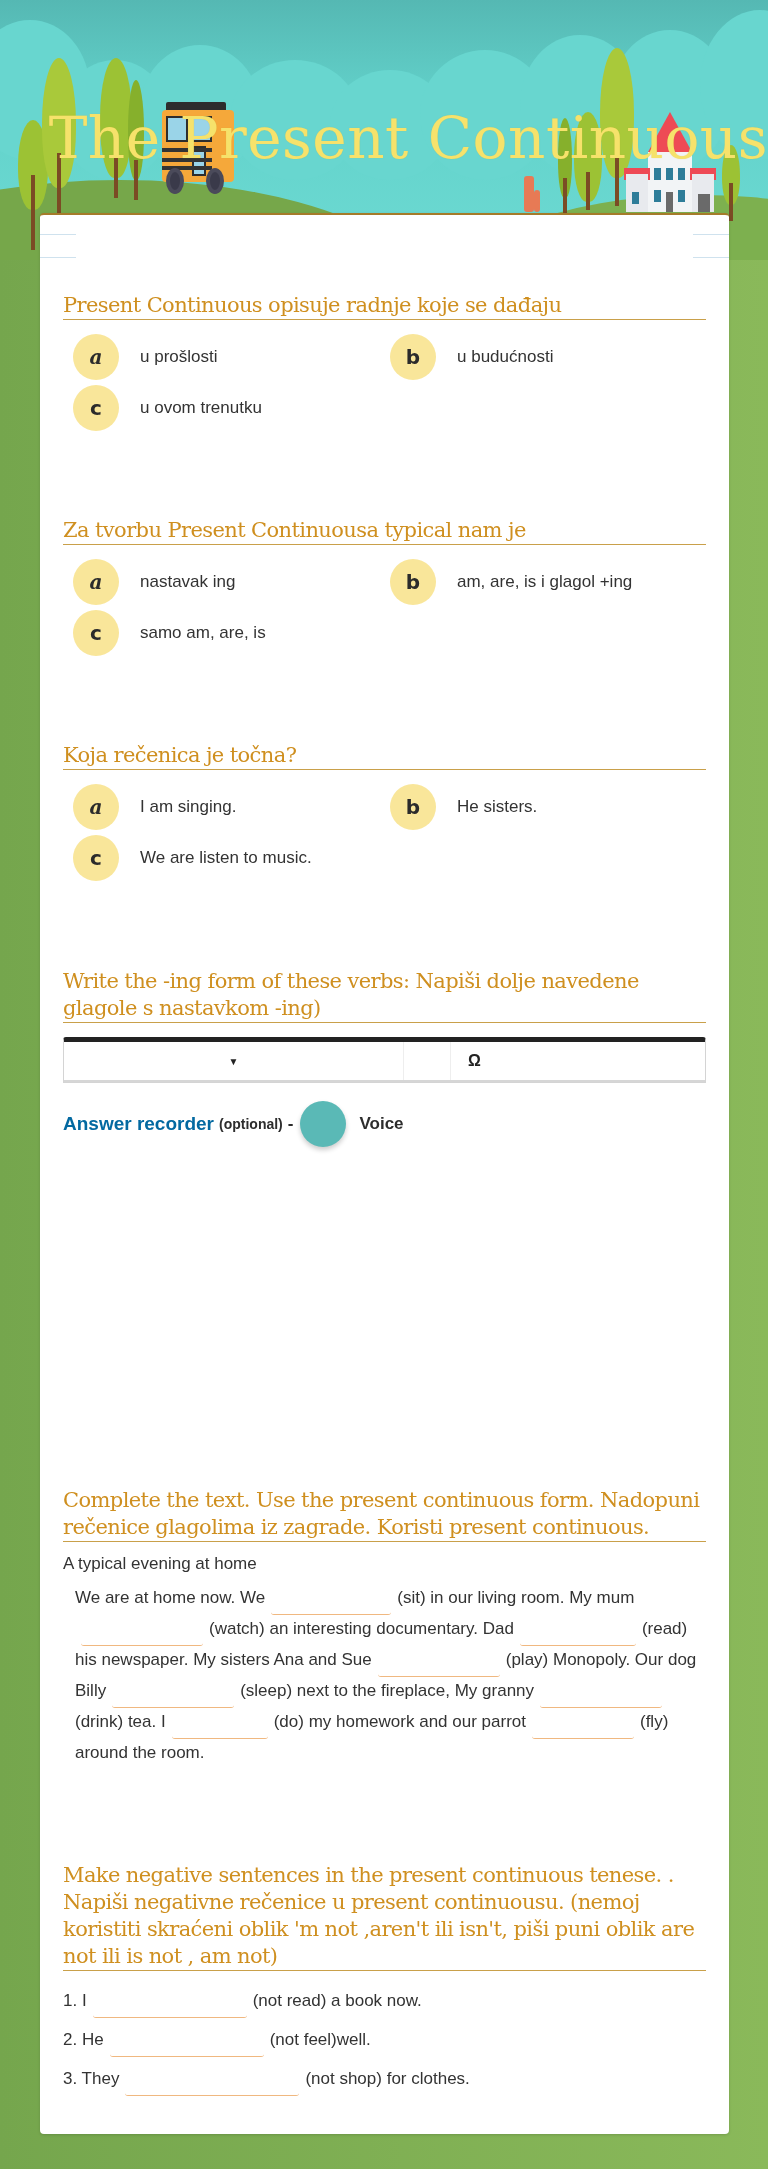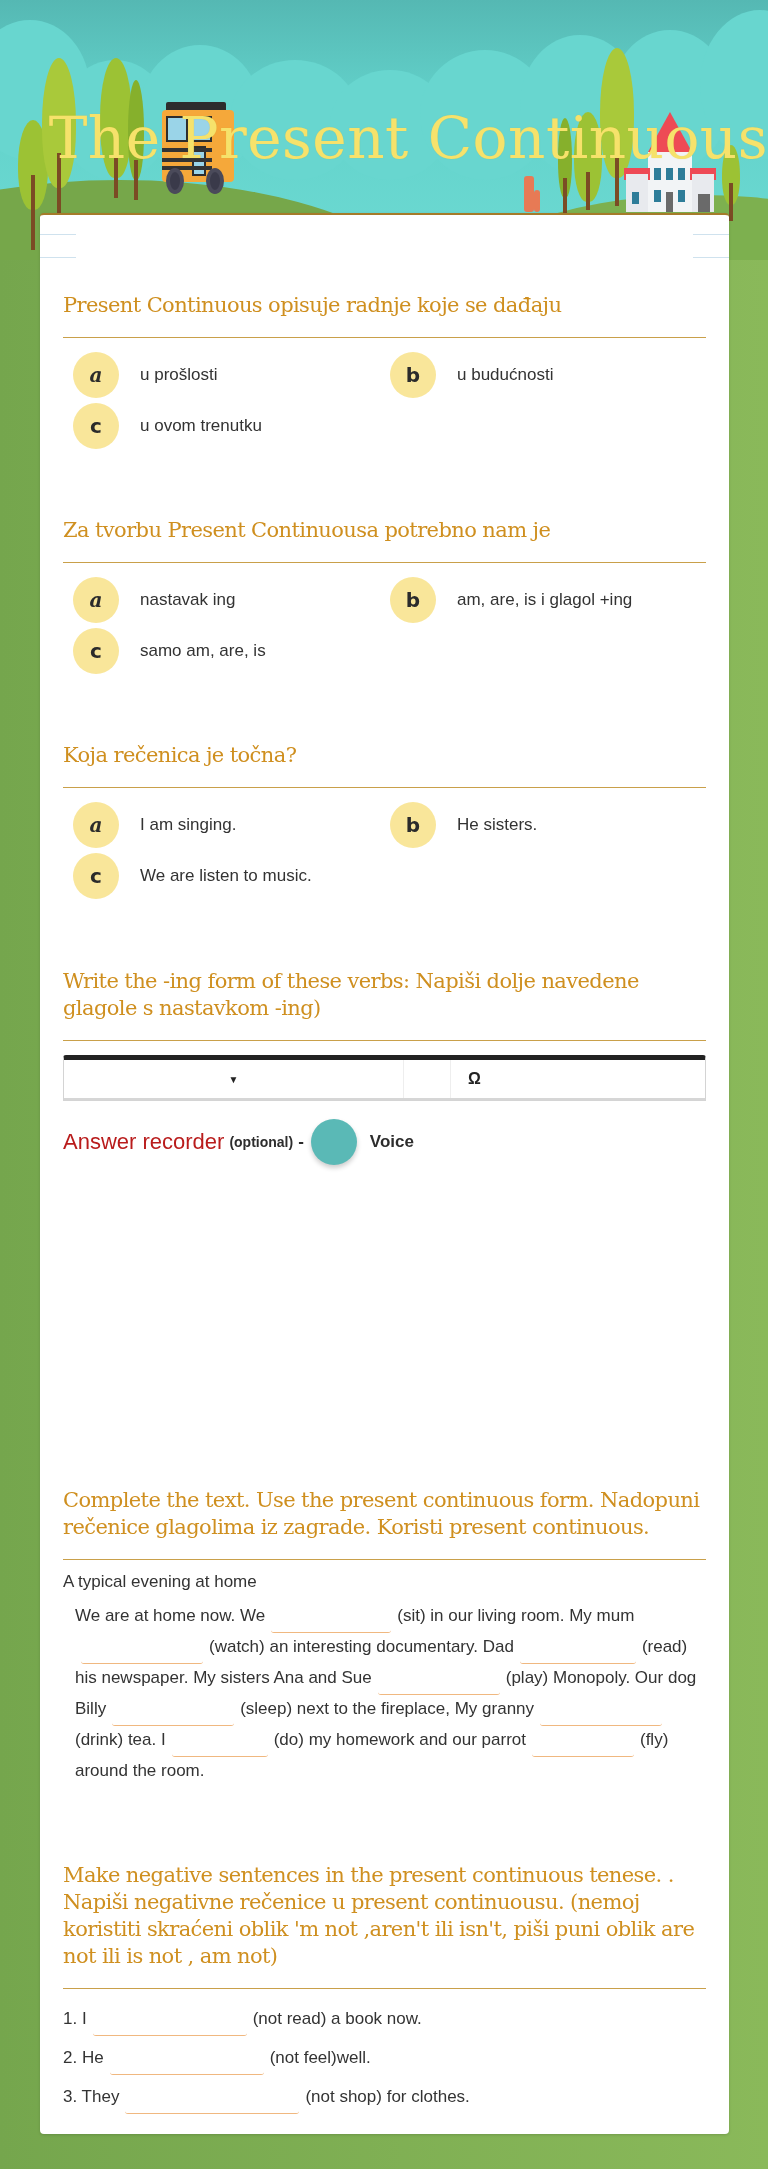--- a/index.html
+++ b/index.html
@@ -52,21 +52,21 @@
     background: #fff; border-radius: 4px;
     border-top: 2px solid #a57b2a;
     box-shadow: 0 1px 3px rgba(0,0,0,0.15);
   }
   .card-deco { position: absolute; left: 0; height: 1px; width: 36px; background: #cfe2ee; }
   .card-deco.r { left: auto; right: 0; }
 
   .section { position: absolute; left: 23px; width: 643px; }
   .q-title {
     font-family: "DejaVu Serif", serif; font-size: 21px; line-height: 27px;
-    color: #cf8f1f; padding-bottom: 18px; border-bottom: 1.5px solid #c9a04a;
+    color: #cf8f1f; padding-bottom: 0; border-bottom: 1.5px solid #c9a04a;
     letter-spacing: -0.6px;
   }
   .options { position: relative; margin-top: 14px; height: 110px; }
   .opt { position: absolute; display: flex; align-items: center; height: 46px; cursor: pointer; }
   .bubble {
     width: 46px; height: 46px; border-radius: 50%; background: #f9e69a;
     display: flex; align-items: center; justify-content: center;
     font-family: "DejaVu Serif", serif; font-size: 20px; font-weight: bold; color: #2b2b2b;
     font-style: italic;
   }
@@ -81,21 +81,21 @@
   .tb-blank { width: 47px; border-right: 1px solid #eee; }
   .tb-omega { flex: 1; display: flex; align-items: center; padding-left: 17px; font-size: 16px; font-weight: bold; color: #222; }
   .answer-area {
     width: 100%; height: 218px; border: none; resize: none; outline: none;
     padding: 15px 16px; font-family: "Liberation Sans", sans-serif; font-size: 17px; color: #333;
     box-shadow: 0 2px 2px rgba(0,0,0,0.12);
   }
   .answer-area::placeholder { color: #a8a8a8; }
 
   .recorder { display: flex; align-items: center; margin-top: 18px; height: 46px; }
-  .rec-label { font-size: 22px; font-weight: normal; color: #b91c1c; }
+  .rec-label { font-size: 19px; font-weight: bold; color: #0369a1; }
   .rec-optional { font-size: 14px; font-weight: bold; color: #2d2d2d; margin-left: 5px; }
   .rec-dash { font-size: 17px; font-weight: bold; margin-left: 5px; }
   .rec-btn { width: 46px; height: 46px; border-radius: 50%; background: #5ab9b6; margin-left: 7px; box-shadow: 0 3px 5px rgba(0,0,0,0.2); cursor: pointer; border: none; }
   .rec-voice { font-size: 17px; font-weight: bold; margin-left: 13px; color: #2d2d2d; }
 
   .subtitle { font-size: 17px; color: #333; margin-top: 12px; }
   .fill-text { font-size: 17px; color: #333; line-height: 28.5px; margin-top: 10px; margin-left: 12px; }
   .blank {
     display: inline-block; height: 22px; border: none; border-bottom: 1.5px solid #f0b880;
     vertical-align: -6px; margin: 0 6px; background: transparent; outline: none;
@@ -209,21 +209,21 @@
         <span class="opt-label">u budućnosti</span>
       </div>
       <div class="opt" style="left:10px;top:51px;">
         <div class="bubble up">c</div>
         <span class="opt-label">u ovom  trenutku</span>
       </div>
     </div>
   </div>
 
   <div class="section" style="top:302px;">
-    <div class="q-title">Za tvorbu Present Continuousa potrebno nam je</div>
+    <div class="q-title">Za tvorbu Present Continuousa typical nam je</div>
     <div class="options">
       <div class="opt" style="left:10px;top:0;">
         <div class="bubble">a</div>
         <span class="opt-label">nastavak ing</span>
       </div>
       <div class="opt" style="left:327px;top:0;">
         <div class="bubble up">b</div>
         <span class="opt-label">am, are, is i glagol +ing</span>
       </div>
       <div class="opt" style="left:10px;top:51px;">

